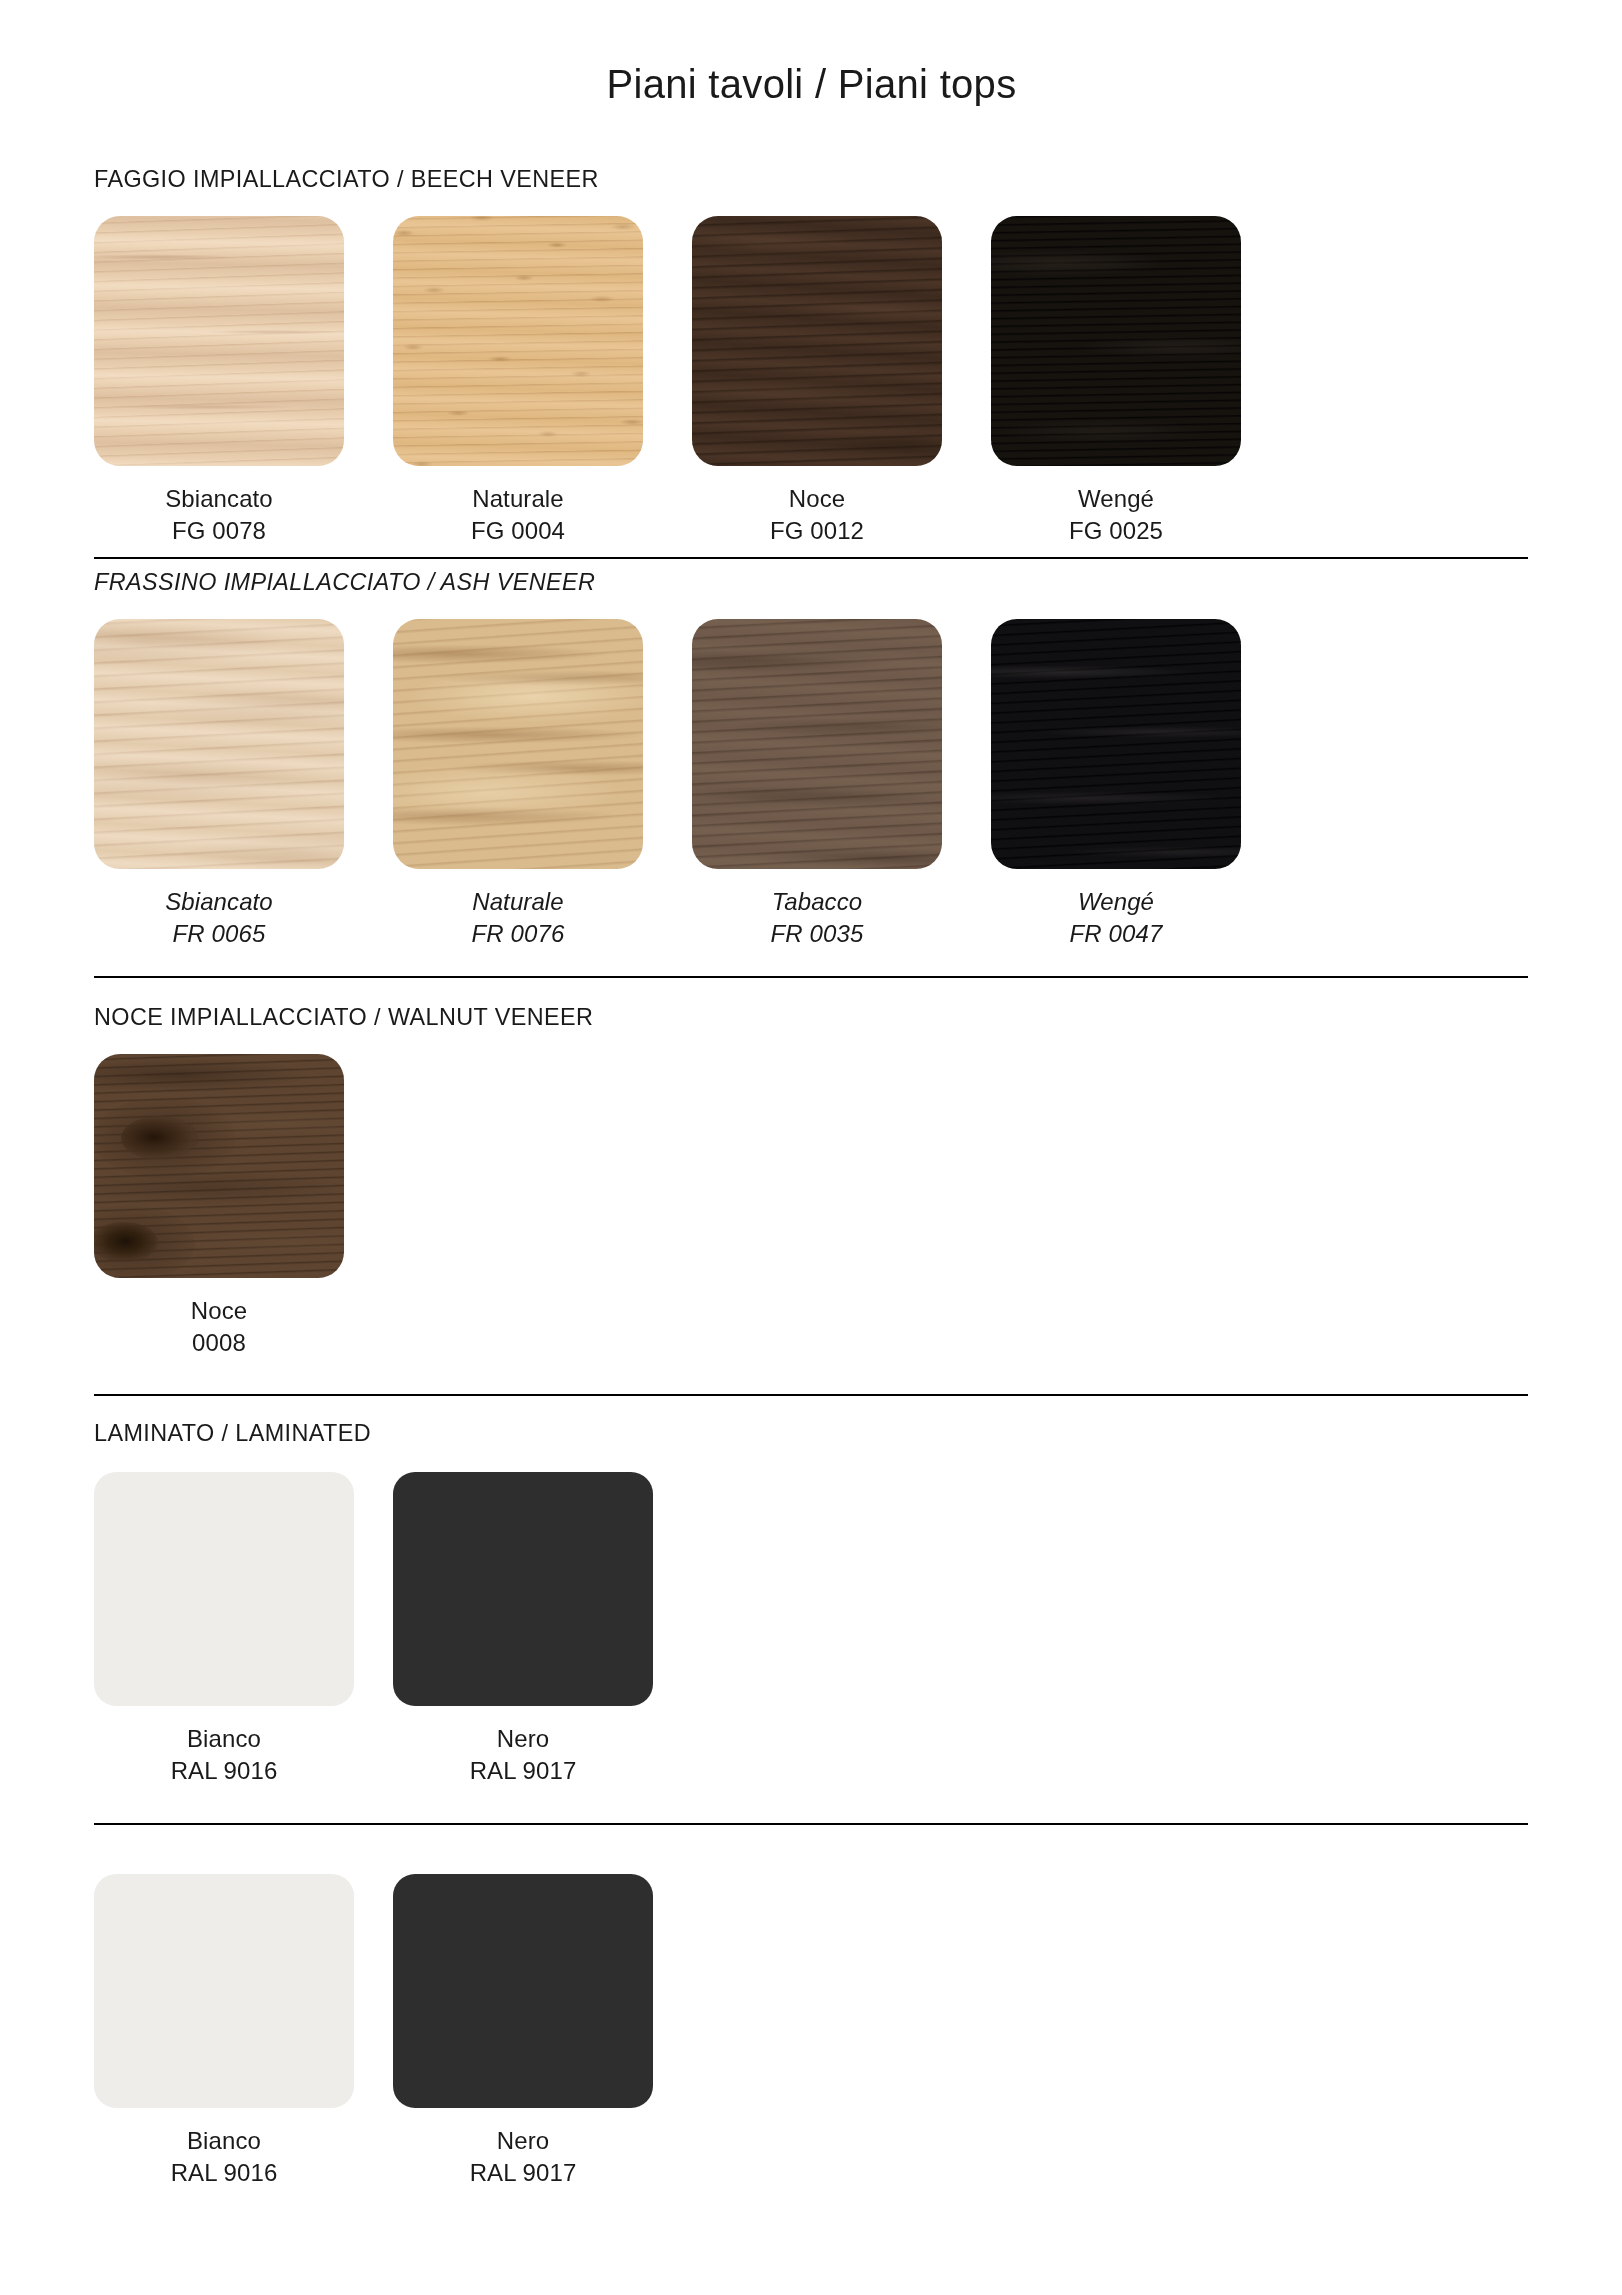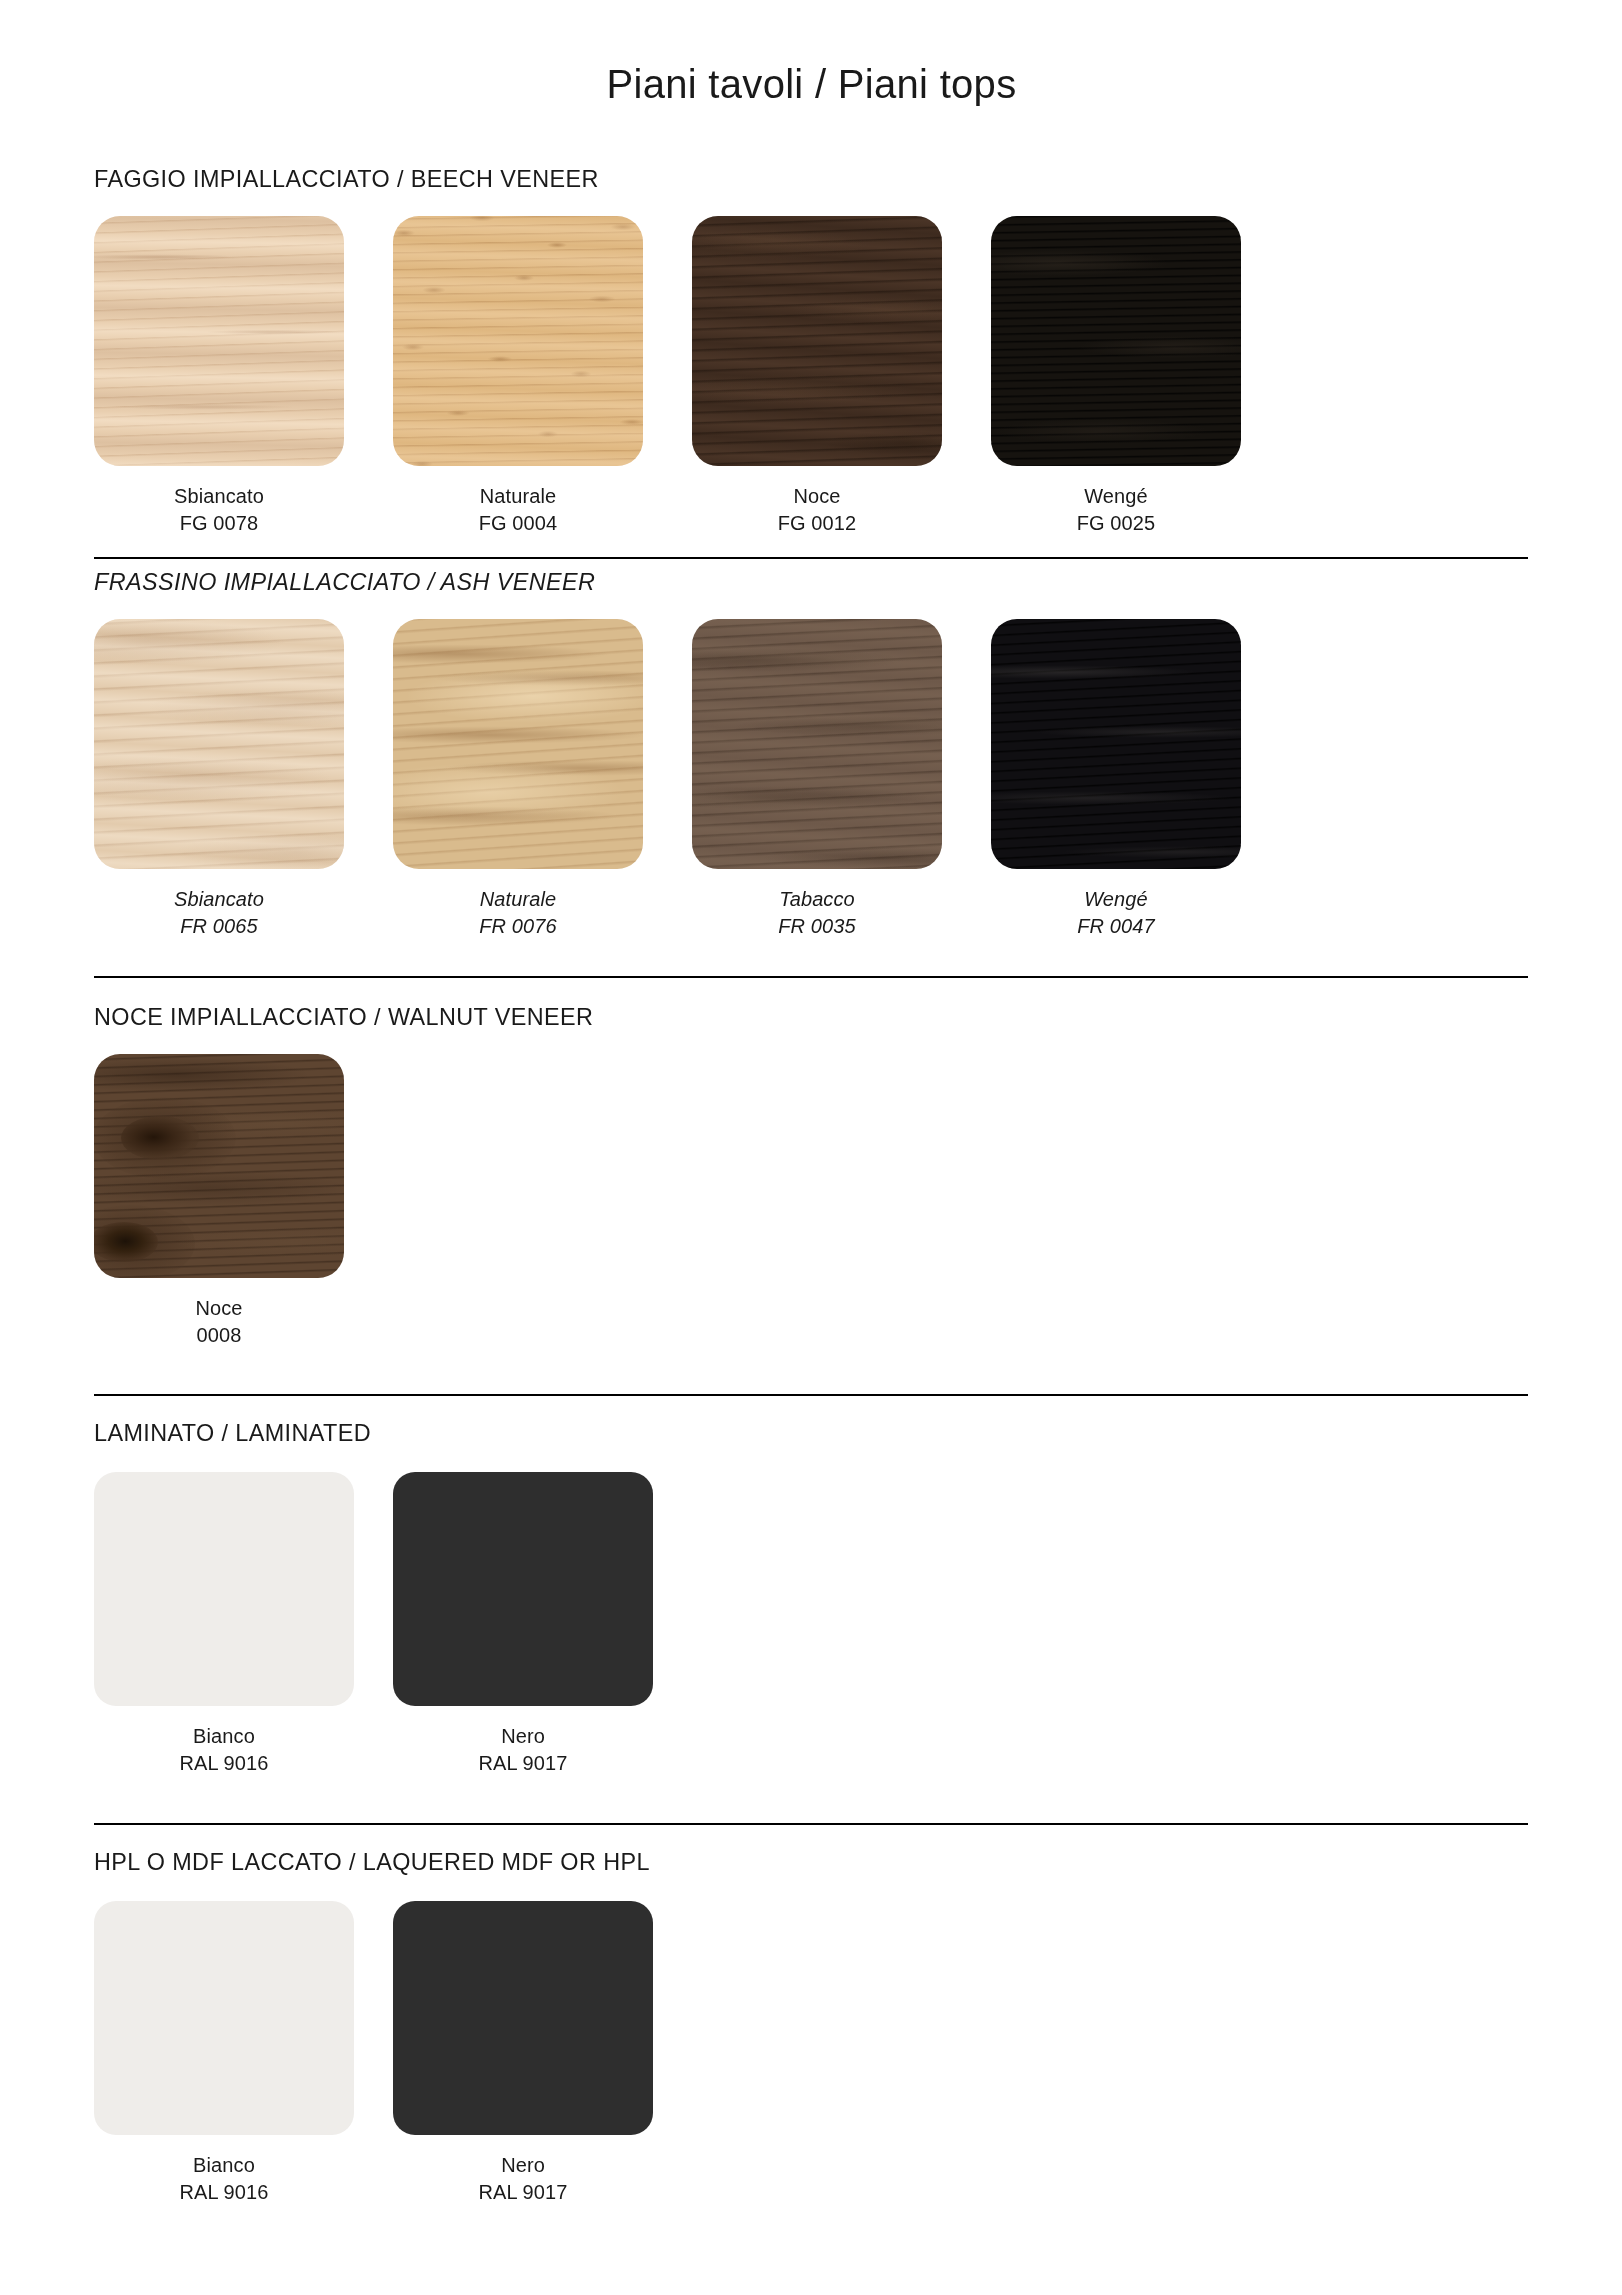--- a/index.html
+++ b/index.html
@@ -74,21 +74,21 @@
     background-color: #ccc;
   }
   .swatch.lam {
     width: 260px;
     height: 234px;
     border-radius: 22px;
   }
   .swatch-caption {
     width: 250px;
     text-align: center;
-    font-size: 20px;
+    font-size: 24px;
     font-weight: 400;
     line-height: 1.33;
     padding-top: 17px;
     letter-spacing: 0.1px;
   }
   .swatch-caption .code { display: block; }
 
   
   .grain, .grain2, .grain3 {
     position: absolute;
@@ -518,21 +518,20 @@
           <span>Nero</span>
           <span class="code">RAL 9017</span>
         </div>
       </div>
 
     </div>
   </div>
   <div class="divider abs" style="left:94px; top:1823px; width:1434px;"></div>
 
   <div class="section abs" style="left:94px; top:1849px; width:1434px;">
-    <div class="section-header">HPL O MDF LACCATO / LAQUERED MDF OR HPL</div>
 
     <div class="swatch-row" style="margin-top:25px;">
 
       <div class="swatch-cell">
         <div class="swatch lam flat-9016"></div>
         <div class="swatch-caption" style="width:260px;">
           <span>Bianco</span>
           <span class="code">RAL 9016</span>
         </div>
       </div>

